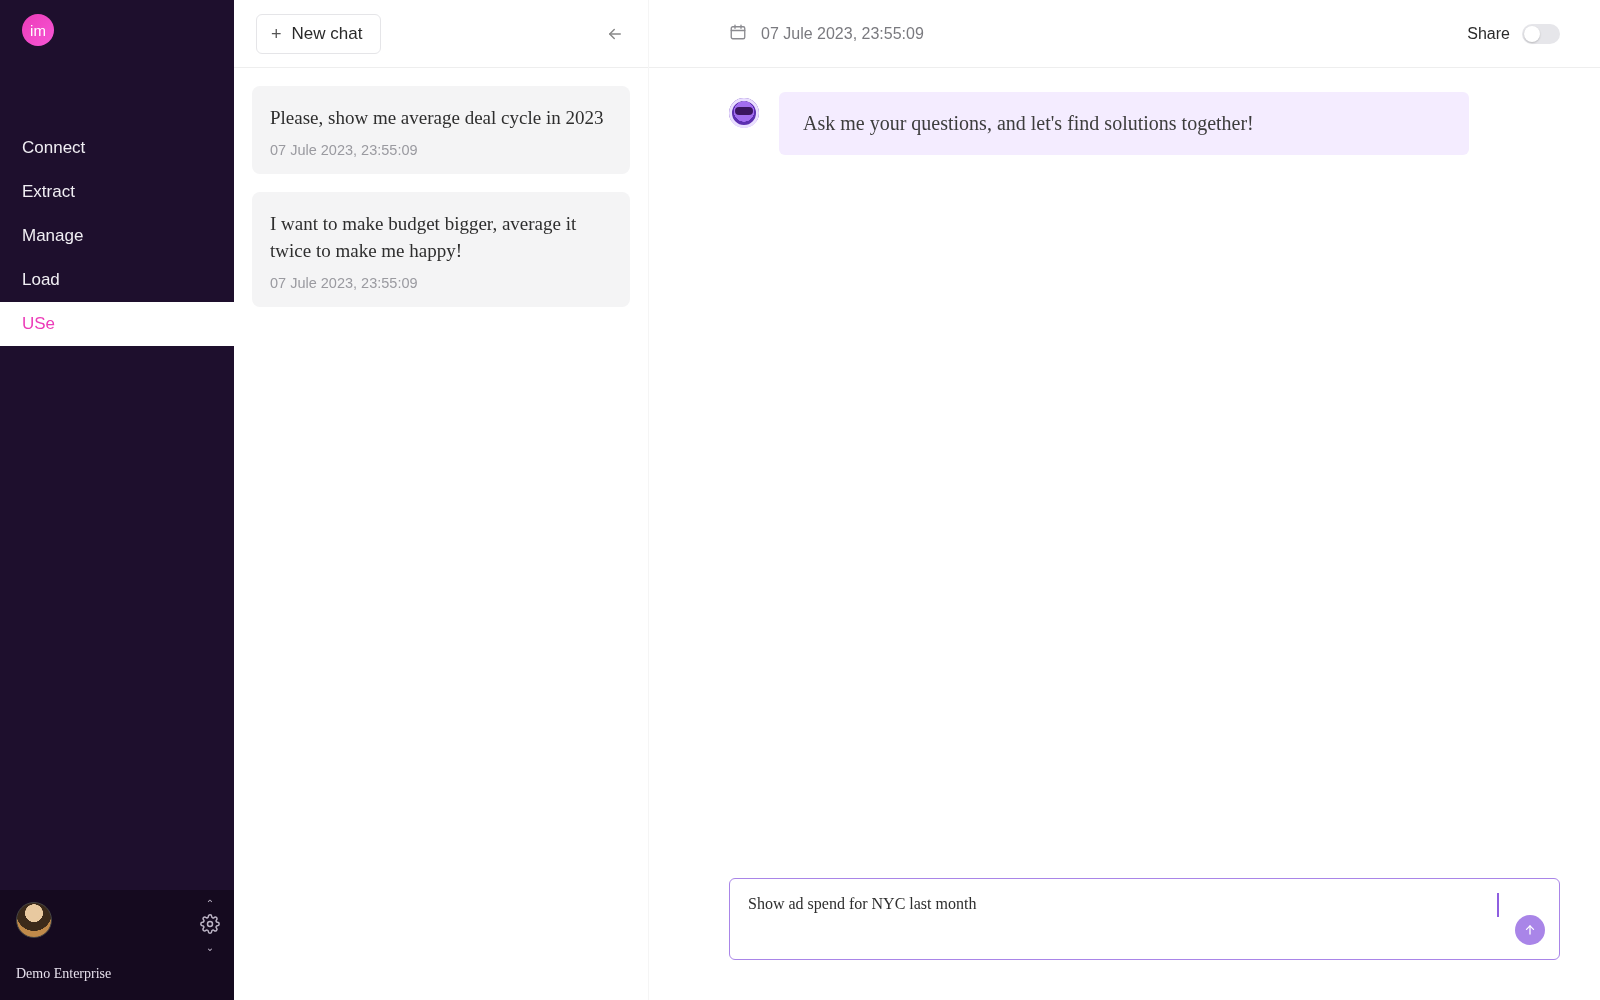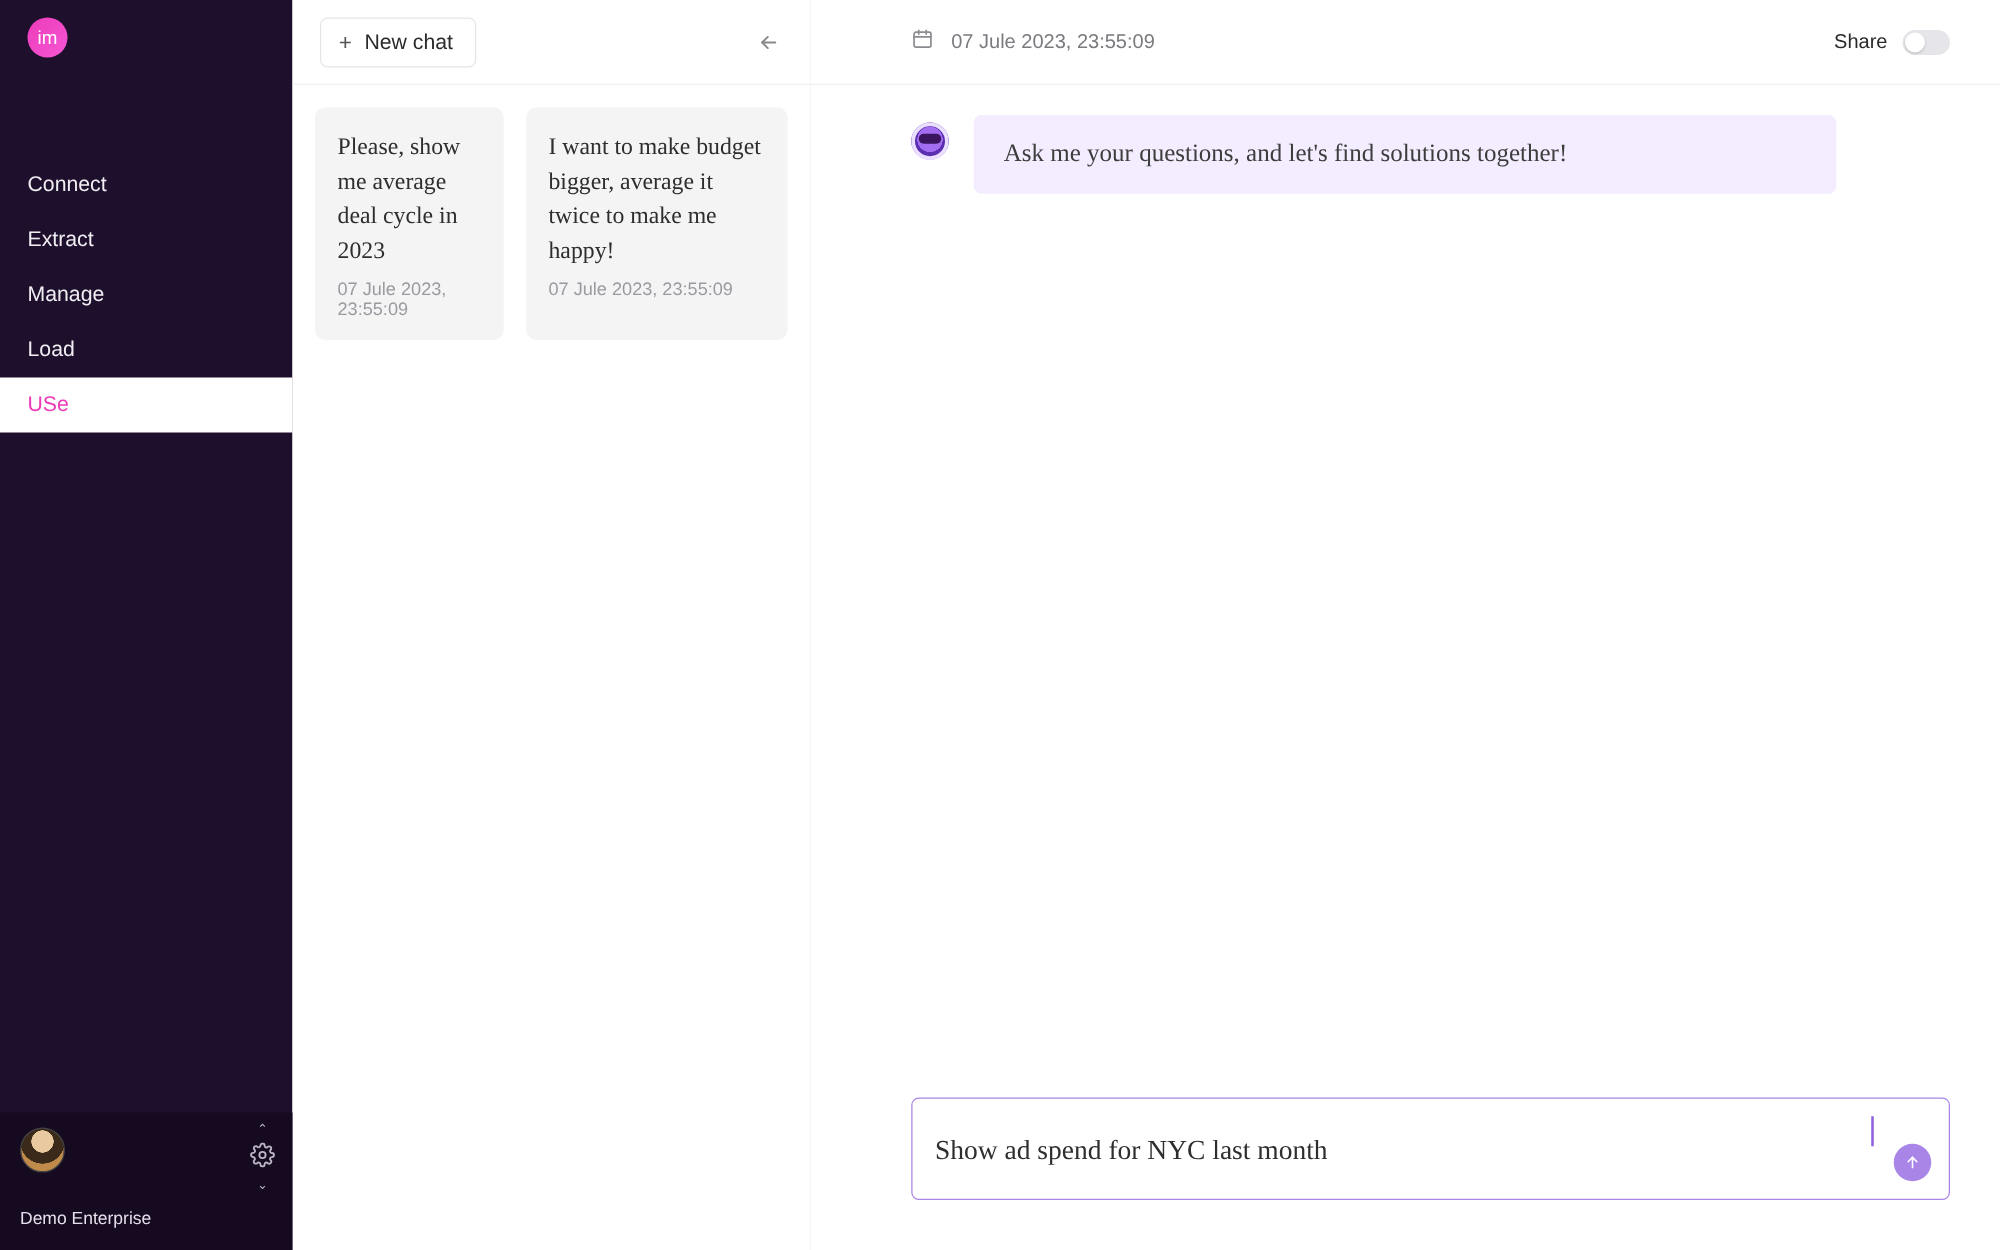--- a/index.html
+++ b/index.html
@@ -89,21 +89,21 @@
     font-family: -apple-system, BlinkMacSystemFont, 'Segoe UI', sans-serif;
   }
   .plus-icon { font-size: 18px; color: #555; line-height: 1; }
   .back-arrow {
     width: 22px; height: 22px; cursor: pointer;
     display:flex; align-items:center; justify-content:center;
     color:#888;
   }
   .back-arrow svg { width: 18px; height: 18px; stroke: #888; }
 
-  .chat-items { padding: 18px 18px; display: flex; flex-direction: row; gap: 18px; }
+  .chat-items { padding: 18px 18px; display: flex; flex-direction: column; gap: 18px; }
   .chat-card {
     background: #f4f4f5;
     border-radius: 8px;
     padding: 18px 18px 16px 18px;
     cursor: pointer;
   }
   .chat-title {
     font-family: Georgia, 'Times New Roman', serif;
     font-size: 19px;
     line-height: 1.45;
@@ -186,27 +186,26 @@
     border: 1.5px solid #a985e8;
     border-radius: 6px;
     min-height: 82px;
     padding: 16px 60px 16px 18px;
     position: relative;
     display: flex;
     align-items: flex-start;
   }
   .composer-text {
     font-family: Georgia, 'Times New Roman', serif;
-    font-size: 22px;
+    font-size: 16px;
     color: #2e2e2e;
     border: none;
     outline: none;
     width: 100%;
     background: transparent;
-    margin-top: 12px;
   }
   .caret {
     display:inline-block;
     width:2px; height:24px;
     background:#8e5fe0;
     margin-left:10px;
     vertical-align:middle;
     position:relative; top:-2px;
   }
   .send-btn {
@@ -241,21 +240,21 @@
     </div>
     <div class="nav-item">
       <span>Load</span>
     </div>
     <div class="nav-item active">
       <span>USe</span>
     </div>
   </div>
   <div class="sidebar-spacer"></div>
   <div class="sidebar-footer">
-    <div style="display:flex;flex-direction:column;gap:8px;">
+    <div style="display:flex;flex-direction:column;gap:8px;font-family:Liberation Serif, serif;">
       <div class="avatar"></div>
       <div class="workspace-name">Demo Enterprise</div>
     </div>
     <div class="footer-controls">
       <div class="chevwrap">⌃</div>
       <div class="gear-icon">
         <svg viewBox="0 0 24 24" fill="none" stroke-width="1.8">
           <circle cx="12" cy="12" r="3"></circle>
           <path d="M19.4 15a1.7 1.7 0 0 0 .34 1.87l.06.06a2 2 0 1 1-2.83 2.83l-.06-.06a1.7 1.7 0 0 0-1.87-.34 1.7 1.7 0 0 0-1.03 1.56V21a2 2 0 1 1-4 0v-.09a1.7 1.7 0 0 0-1.11-1.56 1.7 1.7 0 0 0-1.87.34l-.06.06a2 2 0 1 1-2.83-2.83l.06-.06a1.7 1.7 0 0 0 .34-1.87 1.7 1.7 0 0 0-1.56-1.03H3a2 2 0 1 1 0-4h.09a1.7 1.7 0 0 0 1.56-1.11 1.7 1.7 0 0 0-.34-1.87l-.06-.06a2 2 0 1 1 2.83-2.83l.06.06a1.7 1.7 0 0 0 1.87.34H9a1.7 1.7 0 0 0 1.03-1.56V3a2 2 0 1 1 4 0v.09a1.7 1.7 0 0 0 1.03 1.56 1.7 1.7 0 0 0 1.87-.34l.06-.06a2 2 0 1 1 2.83 2.83l-.06.06a1.7 1.7 0 0 0-.34 1.87V9a1.7 1.7 0 0 0 1.56 1.03H21a2 2 0 1 1 0 4h-.09a1.7 1.7 0 0 0-1.56 1.03z"></path>
         </svg>

